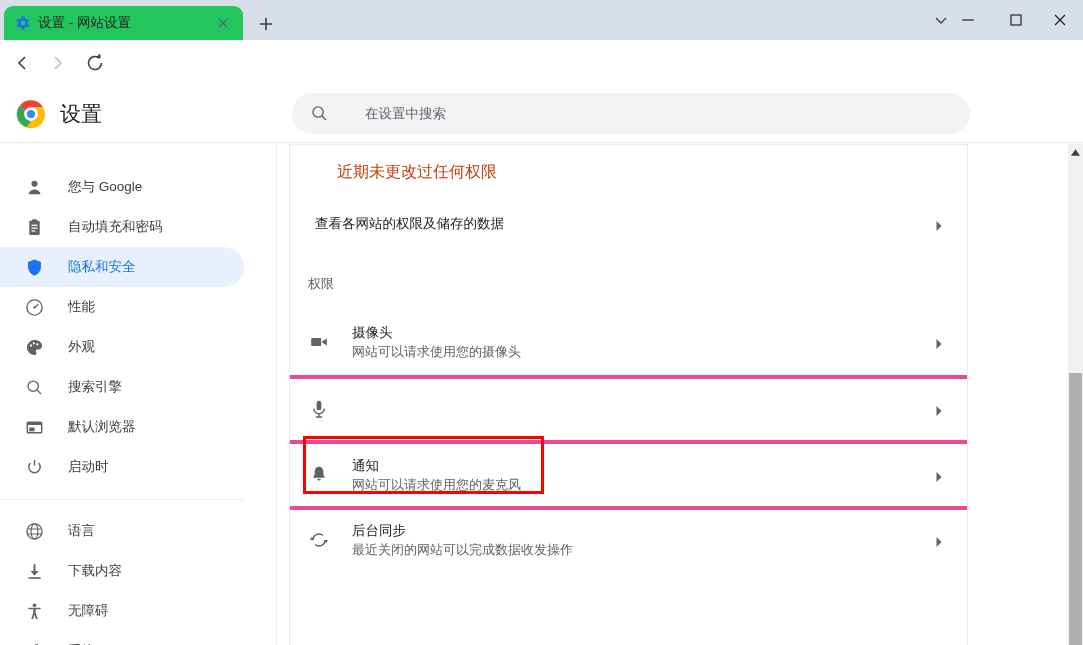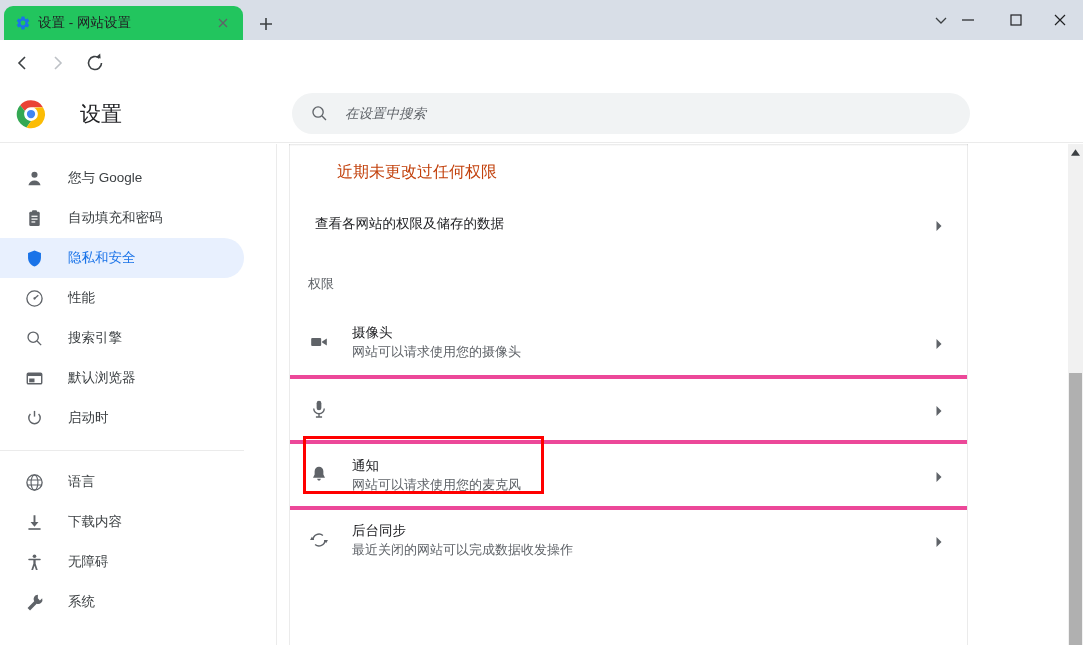--- a/index.html
+++ b/index.html
@@ -72,37 +72,37 @@
   #settings-header {
     position: absolute; left: 0; top: 85px; width: 1083px; height: 58px;
     background: #ffffff;
     border-bottom: 1px solid #ebebeb;
   }
   #chrome-logo-big {
     position: absolute; left: 16px; top: 14px; width: 30px; height: 30px;
   }
   #settings-title {
     position: absolute; left: 60px; top: 10px; height: 38px; line-height: 38px;
-    font-size: 21px; color: #202124; margin-left: 20px;
+    font-size: 21px; color: #202124;
   }
   #searchbox {
     position: absolute; left: 292px; top: 93px; width: 678px; height: 41px;
     background: #f1f3f4; border-radius: 21px;
     display: flex; align-items: center; cursor: text;
   }
   #search-icon { margin-left: 18px; width: 19px; height: 19px; flex: 0 0 auto; }
   #search-placeholder {
-    font-size: 13.5px; color: #5f6368; margin-left: 16px; font-style: italic;
+    font-size: 13.5px; color: #5f6368; margin-left: 36px;
   }
 
   
   #sidebar {
     position: absolute; left: 0; top: 144px; width: 277px; height: 501px;
     background: #ffffff; border-right: 1px solid #ebebeb;
-    padding-top: 14px;
+    padding-top: 23px;
   }
   .nav-item {
     position: relative; height: 40px; width: 244px;
     display: flex; align-items: center;
     border-radius: 0 20px 20px 0;
     cursor: pointer;
   }
   .nav-item.selected { background: #e8f0fe; }
   .nav-icon {
     width: 20px; height: 20px; margin-left: 24px; flex: 0 0 auto;
@@ -373,20 +373,31 @@
     <span class="nav-icon">
       <svg viewBox="0 0 20 20" width="19" height="19">
           <circle cx="10" cy="10" r="8" fill="none" stroke="#5f6368" stroke-width="1.4"></circle>
           <path stroke="#5f6368" stroke-width="1.4" fill="none" d="M10 10l4-3.4"></path>
           <circle cx="10" cy="10" r="1.2"></circle>
         </svg>
     </span>
     <span class="nav-label">性能</span>
   </div>
 
+  <div class="nav-item">
+    <span class="nav-icon">
+      <svg viewBox="0 0 20 20" width="19" height="19">
+          <path d="M10 2a8 8 0 000 16c1.3 0 2-.9 2-1.9 0-.9-.6-1.6-.6-2.4 0-.9.7-1.5 1.6-1.5h1.1c2.2 0 3.9-1.8 3.9-4.1C18 4.4 14.4 2 10 2z"></path>
+          <circle cx="6.4" cy="8" r="1.2" fill="#fff"></circle>
+          <circle cx="9.4" cy="5.6" r="1.2" fill="#fff"></circle>
+          <circle cx="13" cy="6.6" r="1.2" fill="#fff"></circle>
+        </svg>
+    </span>
+    <span class="nav-label">外观</span>
+  </div>
 
   <div class="nav-item">
     <span class="nav-icon">
       <svg viewBox="0 0 20 20" width="19" height="19">
           <circle cx="8.6" cy="8.6" r="5.4" fill="none" stroke="#5f6368" stroke-width="1.4"></circle>
           <path stroke="#5f6368" stroke-width="1.4" d="M12.7 12.7l4.3 4.3"></path>
         </svg>
     </span>
     <span class="nav-label">搜索引擎</span>
   </div>

